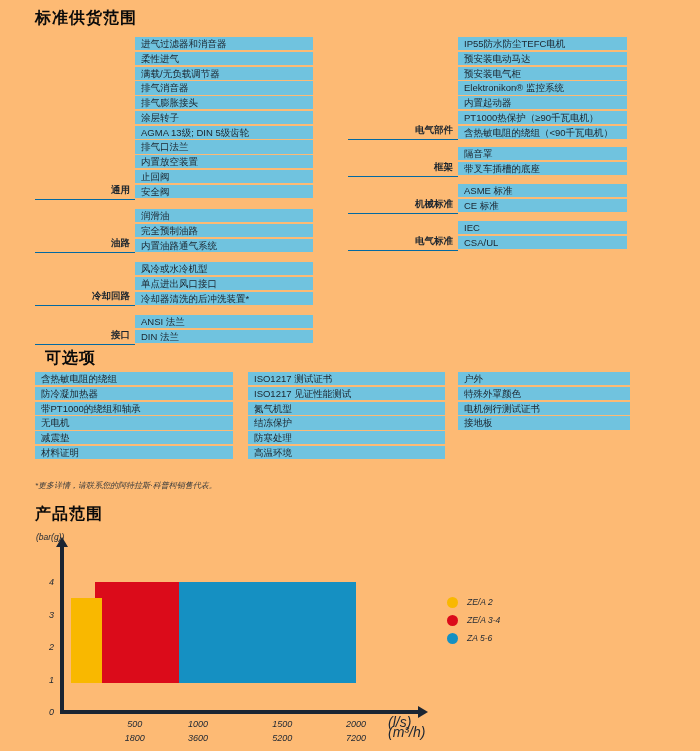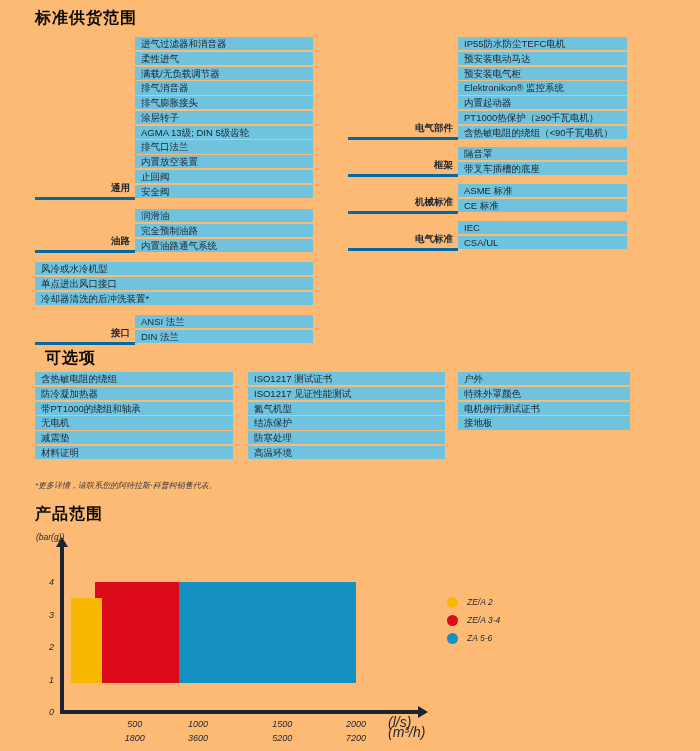--- a/index.html
+++ b/index.html
@@ -3,21 +3,21 @@
 <meta charset="utf-8">
 <style>
   html,body{margin:0;padding:0;background:#ffffff;}
   #page{position:relative;width:700px;height:751px;background:#fdba74;
         font-family:"Liberation Sans","DejaVu Sans",sans-serif;overflow:hidden;}
   .sec-title{position:absolute;font-size:16px;font-weight:bold;color:#0a0a0a;letter-spacing:1px;}
 
   
   .group{position:absolute;display:flex;align-items:stretch;}
   .group-label{display:flex;align-items:flex-end;justify-content:flex-end;
-               padding:0 5px 2px 0;border-bottom:3px solid #0369a1;
+               padding:0 5px 2px 0;border-bottom:1px solid #0369a1;
                font-size:9.5px;font-weight:bold;color:#1a242e;box-sizing:border-box;}
   .group-cells{flex:1;}
   .cell{background:#70c3df;height:13.2px;margin-bottom:1.6px;color:#1a242e;
         font-size:9.5px;line-height:13.6px;padding-left:6px;white-space:nowrap;overflow:hidden;}
   .opt-col{position:absolute;}
   .footnote{position:absolute;font-size:8px;font-style:italic;color:#3c3c3c;}
 
   
   #chart-area{position:absolute;left:0;top:530px;width:700px;height:221px;}
   .axis{position:absolute;background:#1b2532;}
@@ -66,20 +66,21 @@
   </div>
   <div class="group" style="left:35px;top:209px;width:278px;">
     <div class="group-label" style="width:100px;">油路</div>
     <div class="group-cells">
         <div class="cell">润滑油</div>
         <div class="cell">完全预制油路</div>
         <div class="cell">内置油路通气系统</div>
       </div>
   </div>
   <div class="group" style="left:35px;top:262px;width:278px;">
+    <div class="group-label" style="width:100px;">冷却回路</div>
     <div class="group-cells">
         <div class="cell">风冷或水冷机型</div>
         <div class="cell">单点进出风口接口</div>
         <div class="cell">冷却器清洗的后冲洗装置*</div>
       </div>
   </div>
   <div class="group" style="left:35px;top:315px;width:278px;">
     <div class="group-label" style="width:100px;">接口</div>
     <div class="group-cells">
         <div class="cell">ANSI 法兰</div>

